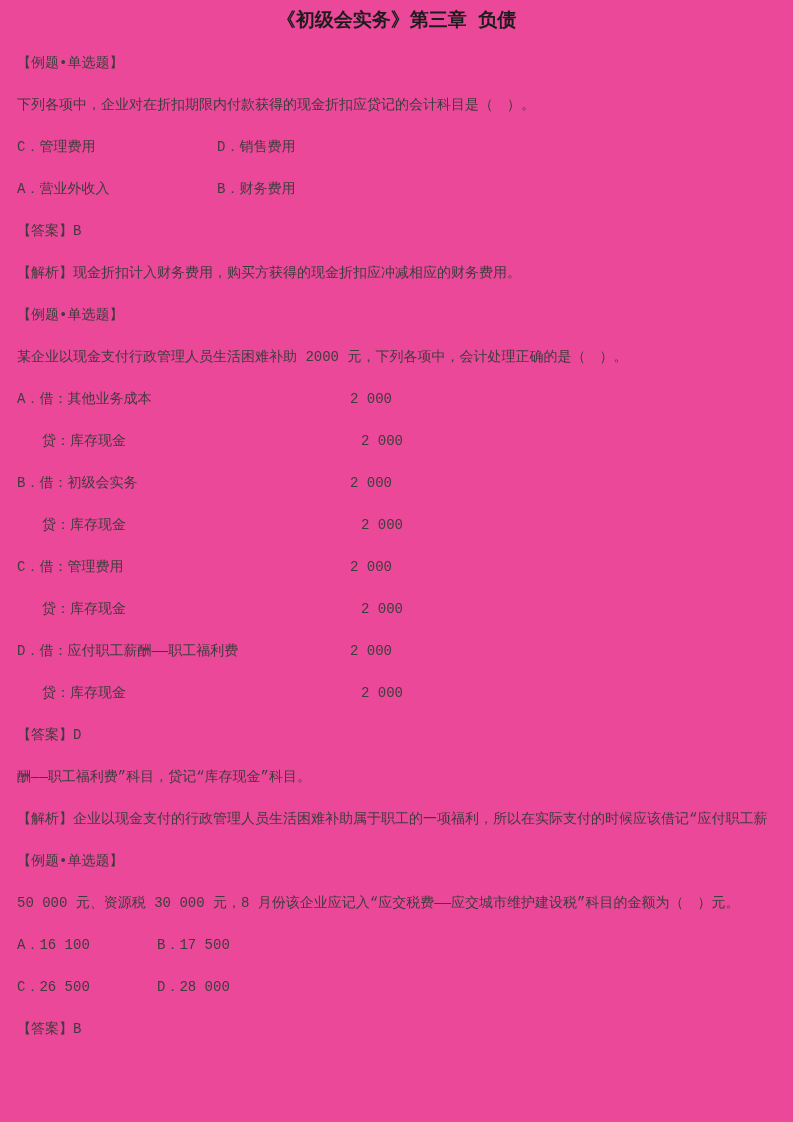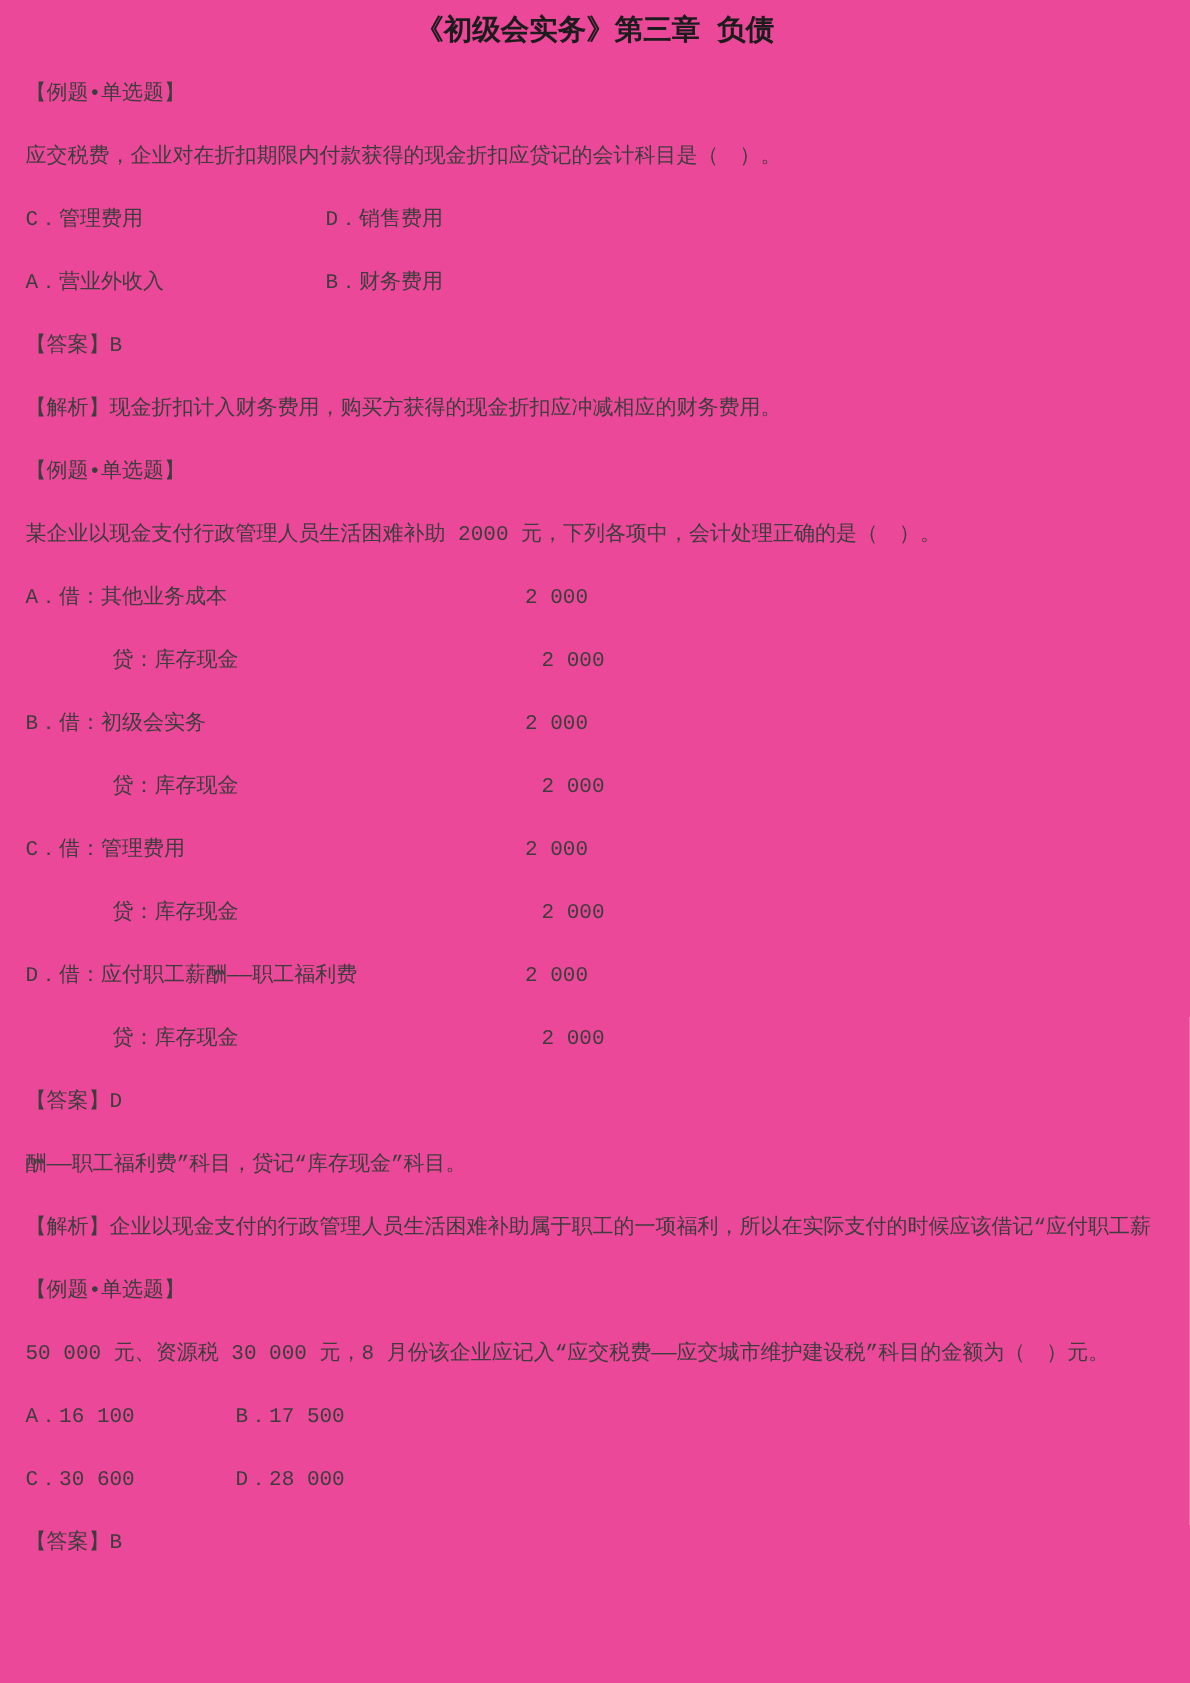--- a/index.html
+++ b/index.html
@@ -31,35 +31,35 @@
   .line {
     position: relative;
     height: 42px;
     line-height: 42px;
     white-space: nowrap;
   }
   
   .amt-debit  { position: absolute; left: 333px; top: 0; }
   .amt-credit { position: absolute; left: 344px; top: 0; }
   
-  .credit-indent { margin-left: 58px; }
+  .credit-indent { margin-left: 25px; }
   
   .col2-wide   { position: absolute; left: 200px; top: 0; }
   .col2-narrow { position: absolute; left: 140px; top: 0; }
 </style>
 </head>
 <body>
 
 <div class="page">
   <h1 class="title">《初级会实务》第三章 负债</h1>
 
   <div class="content">
 
     <div class="line">【例题•单选题】</div>
-    <div class="line">应交税费，企业对在折扣期限内付款获得的现金折扣应贷记的会计科目是（　）。</div>
+    <div class="line">下列各项中，企业对在折扣期限内付款获得的现金折扣应贷记的会计科目是（　）。</div>
     <div class="line">
       <span>C．管理费用</span>
       <span class="col2-wide">D．销售费用</span>
     </div>
     <div class="line">
       <span>A．营业外收入</span>
       <span class="col2-wide">B．财务费用</span>
     </div>
     <div class="line">【答案】B</div>
     <div class="line">【解析】现金折扣计入财务费用，购买方获得的现金折扣应冲减相应的财务费用。</div>
@@ -107,19 +107,19 @@
     <div class="line">酬——职工福利费”科目，贷记“库存现金”科目。</div>
     <div class="line">【解析】企业以现金支付的行政管理人员生活困难补助属于职工的一项福利，所以在实际支付的时候应该借记“应付职工薪</div>
 
     <div class="line">【例题•单选题】</div>
     <div class="line">50 000 元、资源税 30 000 元，8 月份该企业应记入“应交税费——应交城市维护建设税”科目的金额为（　）元。</div>
     <div class="line">
       <span>A．16 100</span>
       <span class="col2-narrow">B．17 500</span>
     </div>
     <div class="line">
-      <span>C．30 600</span>
+      <span>C．26 500</span>
       <span class="col2-narrow">D．28 000</span>
     </div>
     <div class="line">【答案】B</div>
 
   </div>
 </div>
 
 </body></html>

